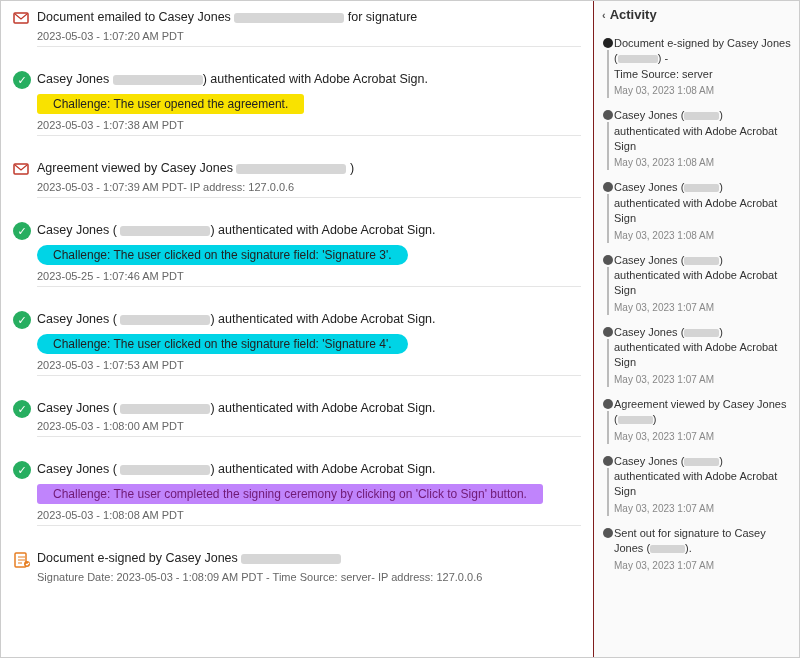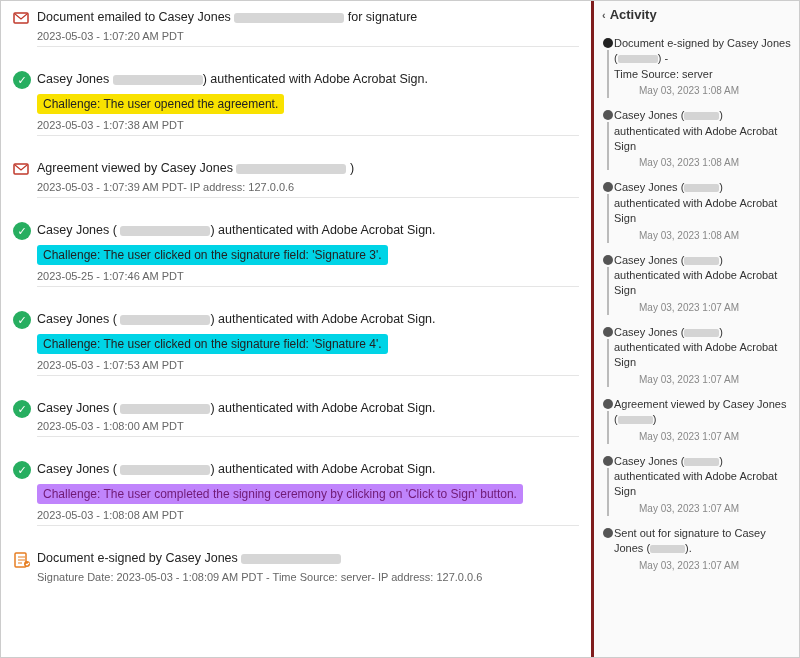--- a/index.html
+++ b/index.html
@@ -12,21 +12,21 @@
       height: 658px;
       overflow: hidden;
       border: 1px solid #ccc;
     }
 
     
     .left-panel {
       flex: 1;
       overflow-y: auto;
       padding: 8px 12px;
-      border-right: 3px solid #7f1d1d;
+      border-right: 1px solid #7f1d1d;
     }
 
     .event-item {
       margin-bottom: 10px;
       padding-bottom: 6px;
     }
 
     .event-header {
       display: flex;
       align-items: flex-start;
@@ -66,29 +66,29 @@
 
     .event-date {
       font-size: 11px;
       color: #666;
       margin-left: 24px;
       margin-top: 2px;
     }
 
     .challenge-box {
       margin: 3px 0 3px 24px;
-      padding: 3px 6px;
+      padding: 3px 16px;
       border-radius: 3px;
       font-size: 12px;
       font-weight: 500;
       display: inline-block;
     }
 
     .challenge-yellow { background: #f9e200; color: #222; }
-    .challenge-cyan { background: #00d4e6; color: #222; }
+    .challenge-cyan { background: #00d4e6; color: #222; border-radius: 10px; }
     .challenge-purple { background: #c084fc; color: #701a75; }
 
     .check-icon {
       width: 18px;
       height: 18px;
       background: #27ae60;
       border-radius: 50%;
       display: flex;
       align-items: center;
       justify-content: center;
@@ -162,21 +162,20 @@
     .timeline-content {
       font-size: 11px;
       color: #333;
       line-height: 1.4;
     }
 
     .timeline-date {
       font-size: 10px;
       color: #888;
       margin-top: 2px;
-      margin-left: 25px;
     }
 
     .blurred-sm {
       display: inline-block;
       background: #bbb;
       border-radius: 2px;
       height: 8px;
       opacity: 0.6;
       vertical-align: middle;
     }

